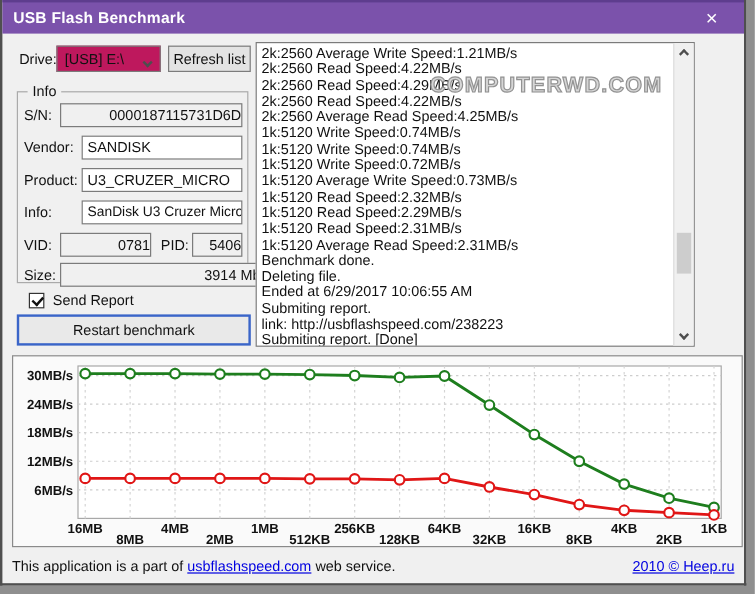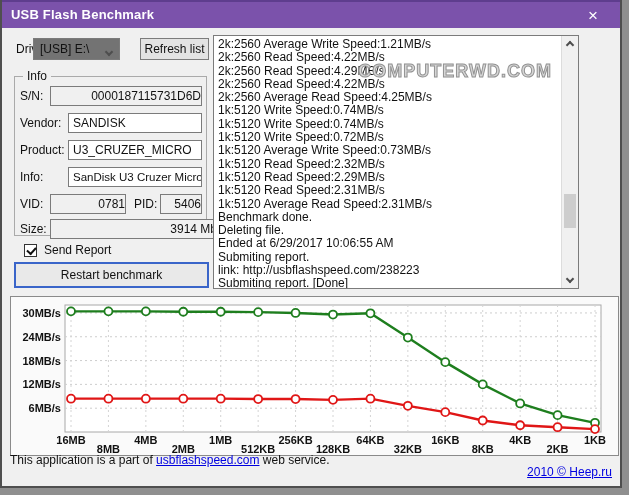--- a/index.html
+++ b/index.html
@@ -12,21 +12,21 @@
   .titlebar .title { position:absolute; left:9px; top:5px; color:#fff; font-size:13px; font-weight:600; letter-spacing:.2px; }
   .close-btn { position:absolute; right:10px; top:2px; width:34px; height:24px; color:#fff;
                font-size:17px; text-align:center; line-height:23px; cursor:default; }
   .body { position:relative; width:618px; height:458px; }
 
   
   .lbl { position:absolute; color:#111; }
   .field { position:absolute; height:20px; border:1px solid #7b7b7b; background:#fff;
            line-height:18px; padding-left:4px; overflow:hidden; white-space:nowrap; }
   .field.ro { background:#f0f0f0;text-align:right; }
-  .combo { position:absolute; left:31px; top:10px; width:87px; height:22px; background:#737373;
+  .combo { position:absolute; left:45px; top:10px; width:87px; height:22px; background:#be185d;
            border:1px solid #7b7b7b; line-height:20px; padding-left:6px; }
   .combo .chev { position:absolute; right:7px; top:6px; }
   .btn { position:absolute; background:#e3e3e3; border:1px solid #7c7c7c; text-align:center; }
   .refresh { left:138px; top:10px; width:69px; height:22px; line-height:20px; }
   .groupbox { position:absolute; left:12px; top:48px; width:193px; height:160px; border:1px solid #aaaaaa; }
   .legend { position:absolute; left:8px; top:-8px; background:#f0f0f0; padding:0 4px; }
   .cb { position:absolute; left:22px; top:216px; width:13px; height:13px; background:#fff; border:1px solid #333; }
   .cb.checked::after { content:''; position:absolute; left:2px; top:2px; width:7px; height:4px;
                        border-left:2px solid #111; border-bottom:2px solid #111; transform:rotate(-48deg); }
   .restart { left:12px; top:234px; width:195px; height:26px; border:2px solid #3a65c9; background:#e9e9e9; line-height:22px; }
@@ -43,21 +43,21 @@
   .chev { display:block; width:6px; height:6px; border-left:2px solid #4e4e4e; border-top:2px solid #4e4e4e; }
   .chev.up { transform:rotate(45deg); margin:6px 0 0 5px; }
   .chev.down { transform:rotate(-135deg); margin:4px 0 0 5px; }
   .sb-thumb { position:absolute; left:2px; top:158px; width:12px; height:34px; background:#cdcdcd; }
 
   
   .chart-panel { position:absolute; left:8px; top:268px; width:609px; height:160px; background:#fafafa; border:1px solid #8a8a8a; }
   #chart-svg text { font-family:"Liberation Sans",sans-serif; font-size:11px; font-weight:bold; fill:#111; }
 
   
-  .footer-left { position:absolute; left:8px; top:425px; }
+  .footer-left { position:absolute; left:8px; top:437px; }
   .footer-right { position:absolute; right:8px; top:437px; }
   a.link { color:#0000e0; text-decoration:underline; }
 </style>
 </head>
 <body>
 
 <div class="stage">
   <div class="window">
 
     <div class="titlebar">

